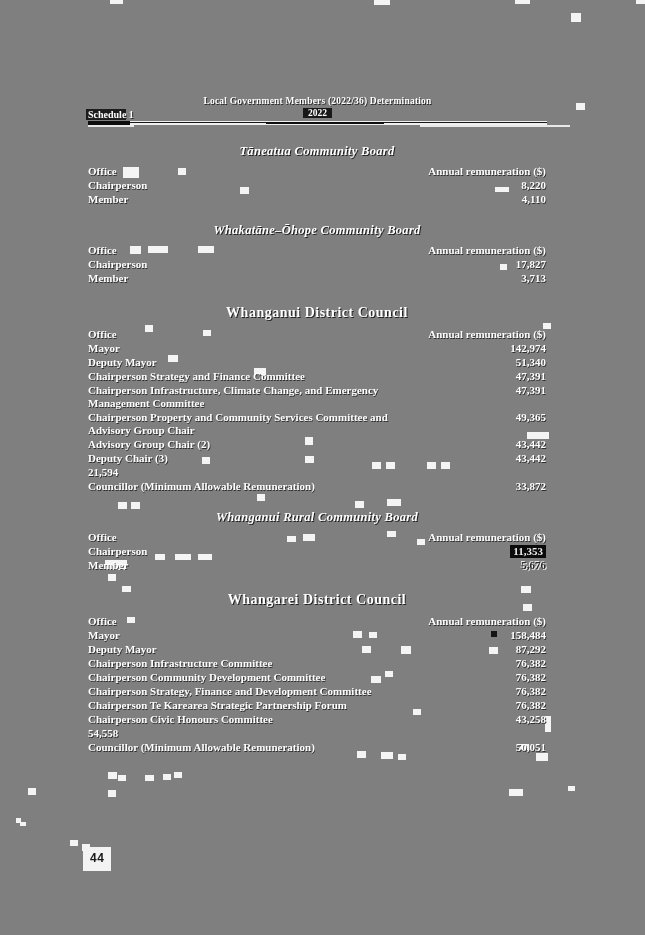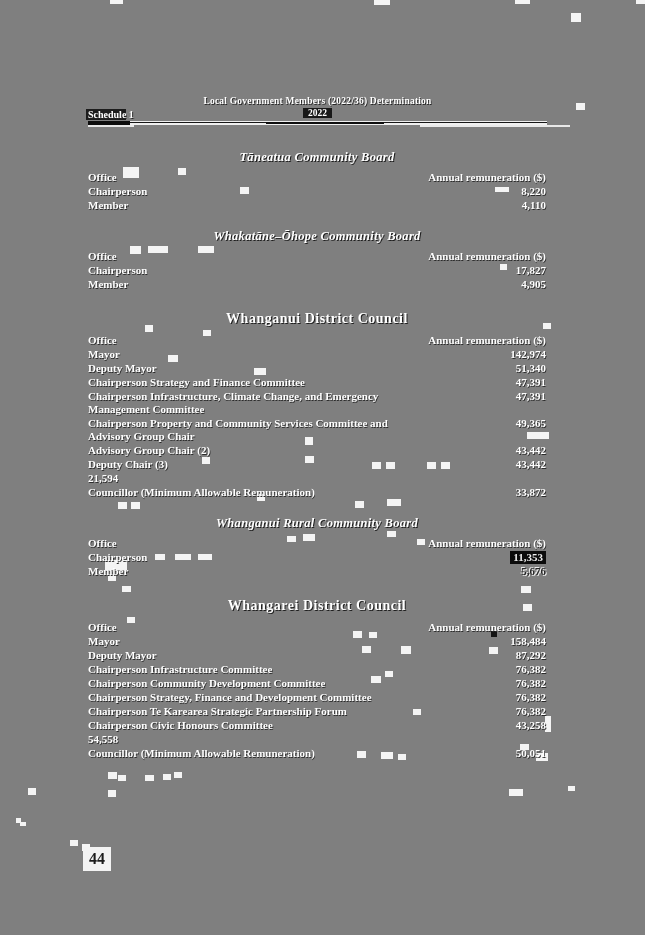--- a/index.html
+++ b/index.html
@@ -29,37 +29,37 @@
   .rule .seg1{position:absolute;top:1px;left:0;width:42px;height:4px;background:#0d0d0d;}
   .rule .seg2{position:absolute;top:2px;left:178px;width:118px;height:2px;background:#0d0d0d;}
   .rule .seg3{position:absolute;top:5px;left:332px;width:150px;height:2px;background:#e8e8e8;}
   .rule .seg4{position:absolute;top:5px;left:0;width:46px;height:2px;background:#e8e8e8;}
   
   .content{position:absolute;left:88px;top:140px;width:458px;z-index:3;}
   .board-heading{
     text-align:center;font-weight:bold;font-style:italic;font-size:12.5px;line-height:13px;
     margin:18px 0 7px 0;letter-spacing:.3px;text-shadow:1px 1px 0 #1f1f1f;
   }
-  .board-section:first-child .board-heading{margin-top:11px;}
+  .board-section:first-child .board-heading{margin-top:5px;}
   .board-heading.council{font-style:normal;font-size:14px;line-height:15px;margin:20px 0 8px 0;letter-spacing:.5px;}
   .colhead,.row{
     display:flex;justify-content:space-between;align-items:flex-start;
     font-size:11px;line-height:13px;font-weight:bold;margin-bottom:1px;
     text-shadow:.7px .7px 0 #2b2b2b;
   }
   .row .office{max-width:332px;padding-right:8px;}
   .row .value{text-align:right;white-space:nowrap;}
   .value.boxed{background:#0b0b0b;color:#ececec;padding:0 3px;text-shadow:none;}
   .value.smudged{color:#262626;text-shadow:-1px -1px 0 #ededed,1px 1px 0 #ededed;}
   
   .pagenum-blob{
     position:absolute;left:83px;top:847px;width:28px;height:24px;background:#f3f3f3;z-index:3;
     display:flex;align-items:center;justify-content:center;
   }
-  .pagenum-blob .num{color:#1d1d1d;font-size:16px;font-weight:bold;text-shadow:none;}
+  .pagenum-blob .num{color:#1d1d1d;font-size:12px;font-weight:bold;text-shadow:none;font-family:Liberation Mono, monospace;}
   
   .artifact{position:absolute;background:#f4f4f4;z-index:2;}
   .artifact.dark{background:#141414;}
 </style>
 </head>
 <body>
 
 <div class="page">
 
   <div class="schedule-smudge"></div>
@@ -100,21 +100,21 @@
         <div class="colhead">
           <span class="office">Office</span>
           <span class="value">Annual remuneration ($)</span>
         </div>
         <div class="row">
           <span class="office">Chairperson</span>
           <span class="value">17,827</span>
         </div>
         <div class="row">
           <span class="office">Member</span>
-          <span class="value">4,905</span>
+          <span class="value">3,713</span>
         </div>
       </section>
       <section class="board-section">
         <div class="board-heading council">Whanganui District Council</div>
         <div class="colhead">
           <span class="office">Office</span>
           <span class="value">Annual remuneration ($)</span>
         </div>
         <div class="row">
           <span class="office">Mayor</span>

